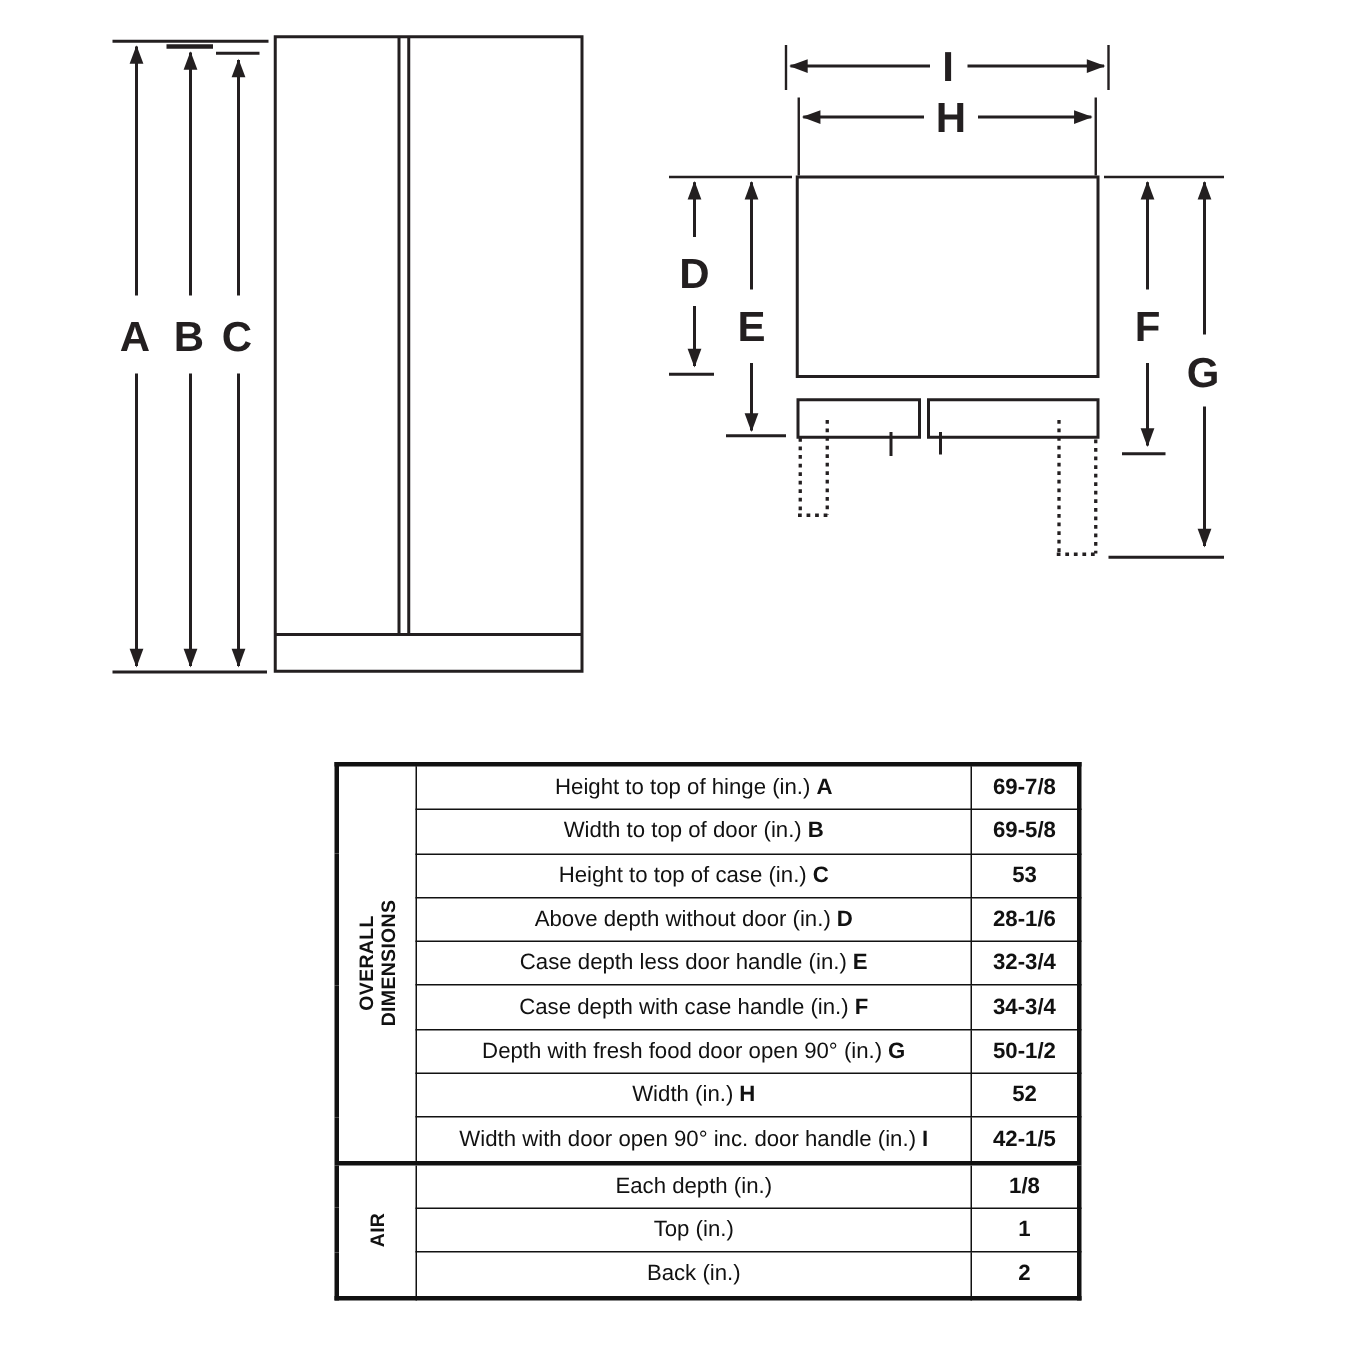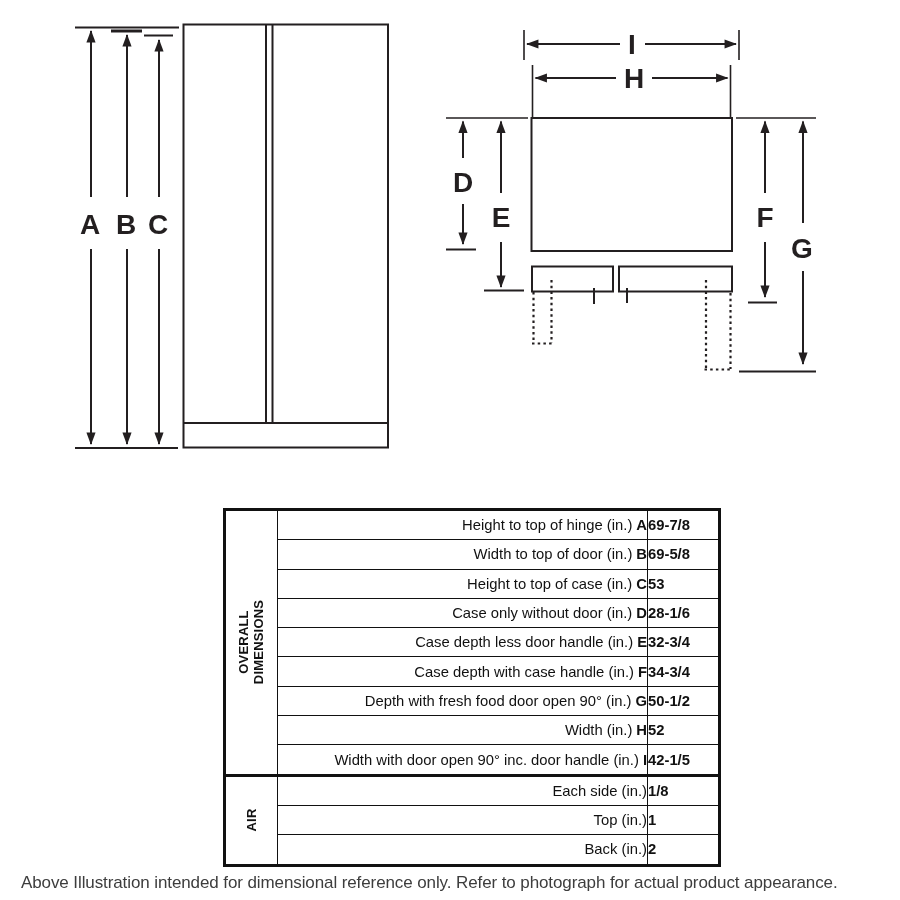--- a/index.html
+++ b/index.html
@@ -11,22 +11,22 @@
   .thin{stroke-width:1.6;}
   .thick{stroke-width:3;}
   .dash{stroke-dasharray:2.5 3.2;stroke-width:2.2;}
 
   
   table.dims{position:absolute;left:223px;top:508px;border-collapse:collapse;
              table-layout:fixed;width:492px;border:3px solid #111111;background:#fff;}
   table.dims td{padding:0;height:28.3px;border:1.4px solid #111111;
                 font-size:14.8px;color:#111111;overflow:hidden;}
   td.hdr{width:51px;position:relative;border-right:1.6px solid #111111;}
-  td.lbl{width:369px;padding-left:5px;text-align:right;}
-  td.val{width:70px;text-align:left;font-weight:bold;font-size:15px;border-left:2.2px solid #111111;}
+  td.lbl{width:369px;padding-left:5px;text-align:center;}
+  td.val{width:70px;text-align:center;font-weight:bold;font-size:15px;border-left:2.2px solid #111111;}
   tr.sec td{border-top:3px solid #111111;}
   .rot{position:absolute;top:50%;left:50%;transform:translate(-50%,-50%) rotate(-90deg);
        width:170px;text-align:center;font-weight:bold;font-size:13px;line-height:1.12;
        white-space:pre-line;letter-spacing:.2px;}
   .rot.air{width:80px;}
   .ltr{font-weight:bold;margin-left:4px;}
 
   .caption{position:absolute;left:21px;top:873px;width:870px;font-size:17px;
            letter-spacing:-0.1px;color:#3d3d3d;}
 </style>
@@ -154,21 +154,21 @@
     </tr>
     <tr>
       <td class="lbl"><span>Width to top of door (in.)</span><span class="ltr">B</span></td>
       <td class="val">69-5/8</td>
     </tr>
     <tr>
       <td class="lbl"><span>Height to top of case (in.)</span><span class="ltr">C</span></td>
       <td class="val">53</td>
     </tr>
     <tr>
-      <td class="lbl"><span>Case only without door (in.)</span><span class="ltr">D</span></td>
+      <td class="lbl"><span>Above depth without door (in.)</span><span class="ltr">D</span></td>
       <td class="val">28-1/6</td>
     </tr>
     <tr>
       <td class="lbl"><span>Case depth less door handle (in.)</span><span class="ltr">E</span></td>
       <td class="val">32-3/4</td>
     </tr>
     <tr>
       <td class="lbl"><span>Case depth with case handle (in.)</span><span class="ltr">F</span></td>
       <td class="val">34-3/4</td>
     </tr>
@@ -181,28 +181,27 @@
       <td class="val">52</td>
     </tr>
     <tr>
       <td class="lbl"><span>Width with door open 90° inc. door handle (in.)</span><span class="ltr">I</span></td>
       <td class="val">42-1/5</td>
     </tr>
     <tr class="sec">
       <td class="hdr" rowspan="3">
         <div class="rot air">AIR</div>
       </td>
-      <td class="lbl"><span>Each side (in.)</span></td>
+      <td class="lbl"><span>Each depth (in.)</span></td>
       <td class="val">1/8</td>
     </tr>
     <tr>
       <td class="lbl"><span>Top (in.)</span></td>
       <td class="val">1</td>
     </tr>
     <tr>
       <td class="lbl"><span>Back (in.)</span></td>
       <td class="val">2</td>
     </tr>
   </tbody>
     </table>
 
-  <div class="caption">Above Illustration intended for dimensional reference only. Refer to photograph for actual product appearance.</div>
 </div>
 
 </body></html>

